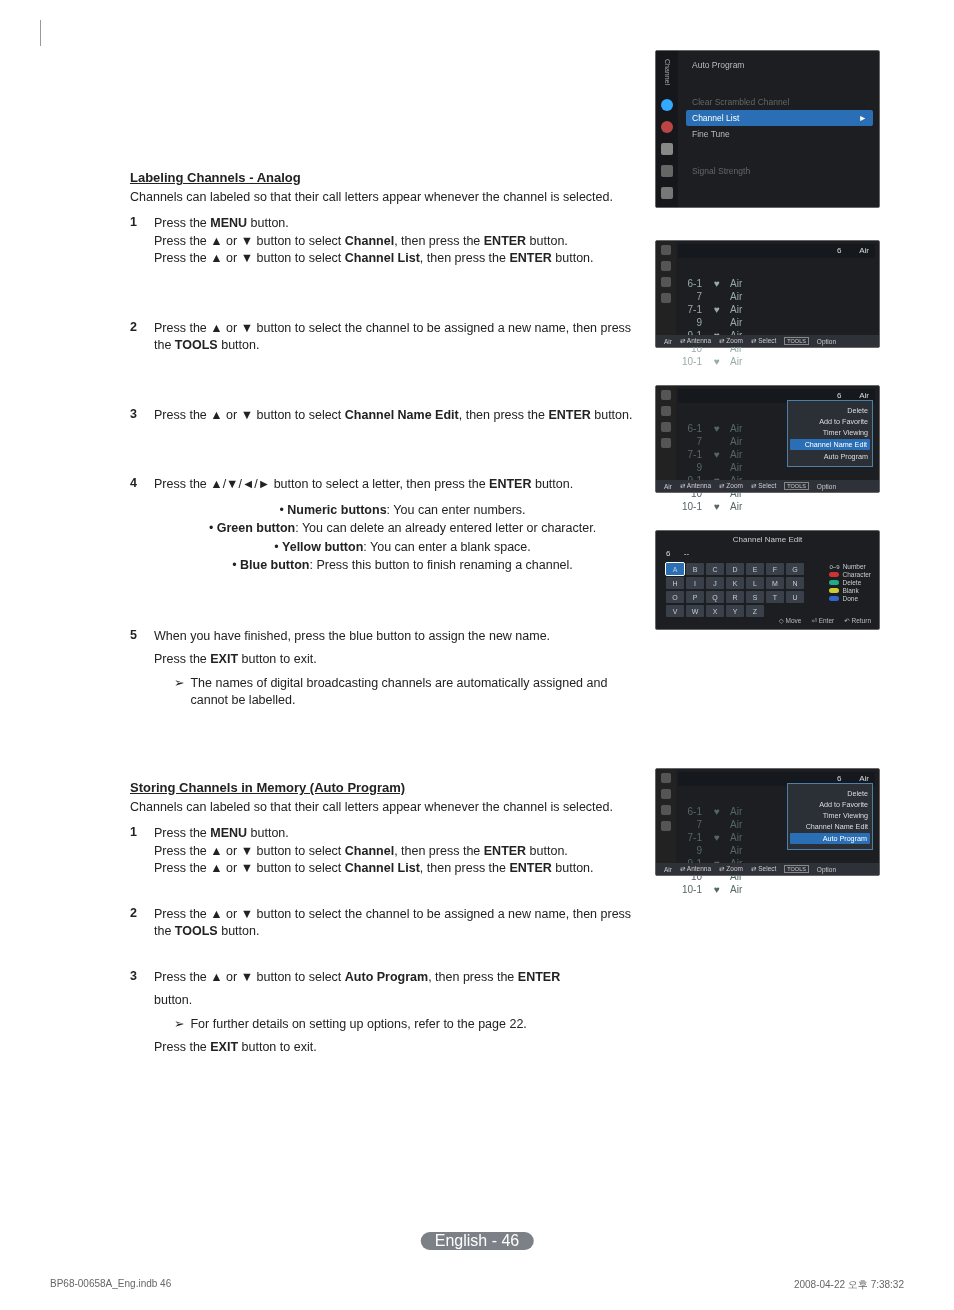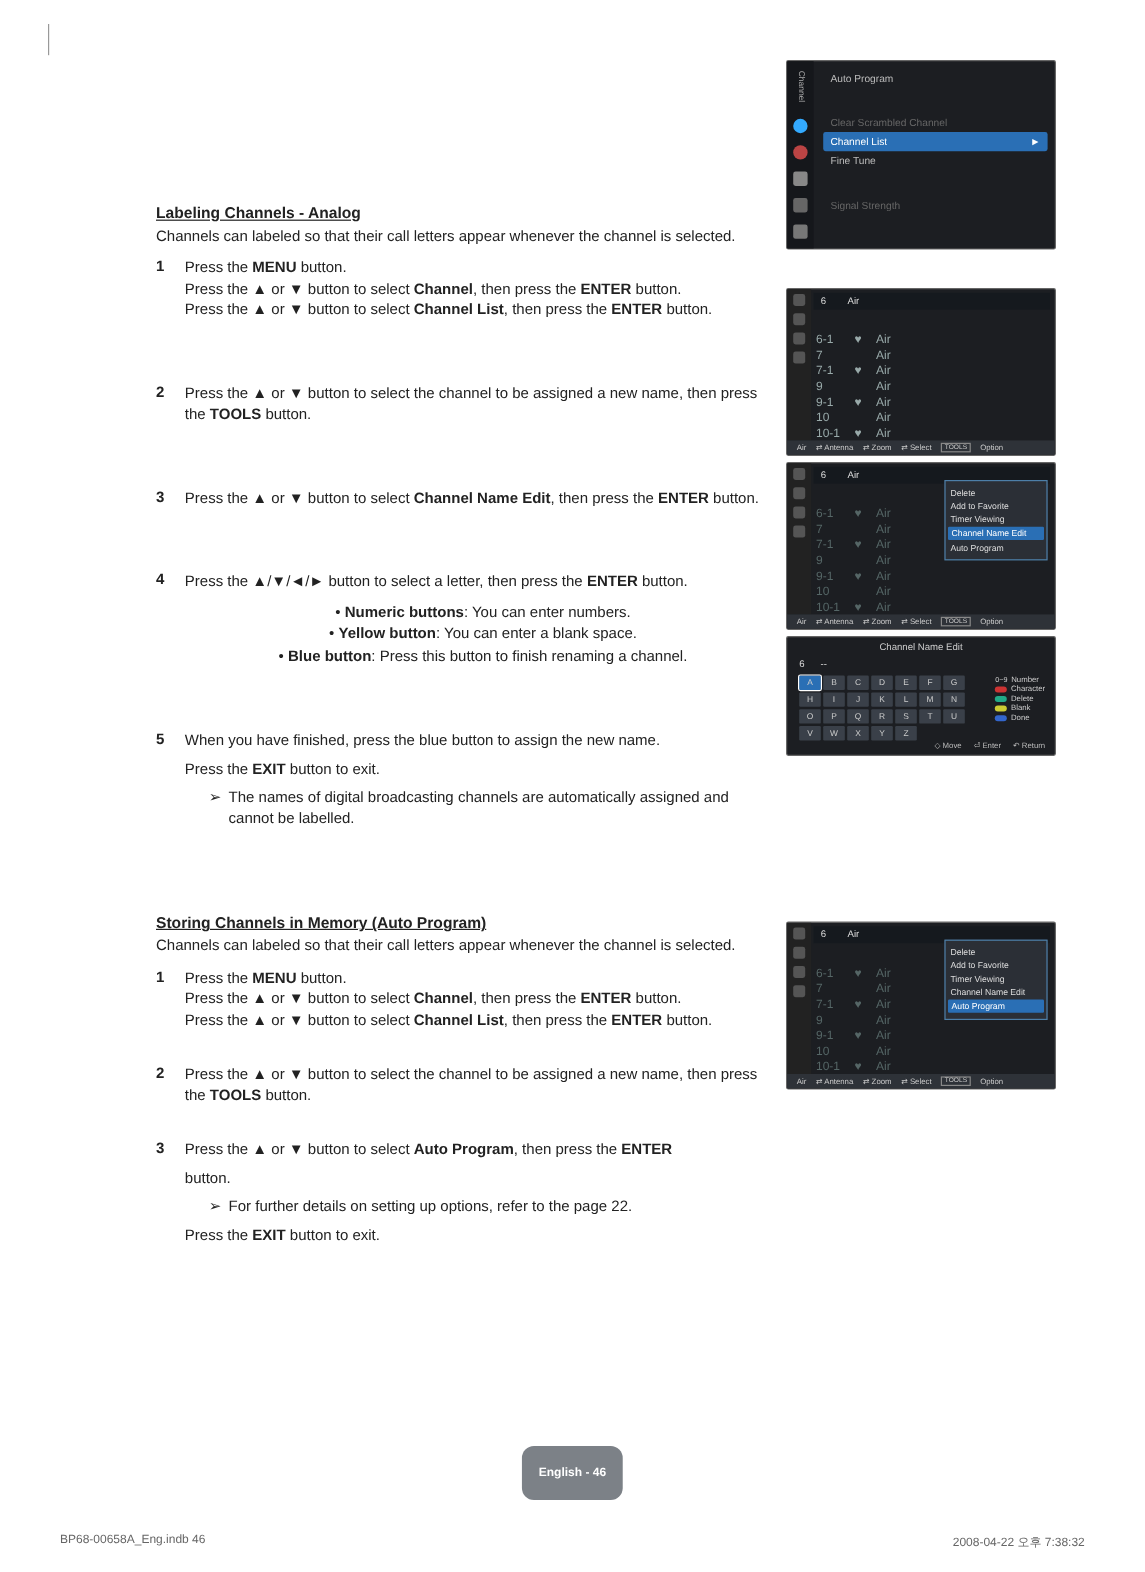--- a/index.html
+++ b/index.html
@@ -50,21 +50,21 @@
   }
   .shot1 { height: 158px; }
   .shot1 .sidebar { position:absolute; left:0; top:0; bottom:0; width:22px; background:#15171b; display:flex; flex-direction:column; align-items:center; padding-top:8px; gap:10px; }
   .shot1 .sidebar .tab-label { writing-mode: vertical-rl; font-size:7px; color:#aaa; margin-bottom:4px;}
   .shot1 .sidebar .ic { width:12px; height:12px; border-radius:2px; background:#555; }
   .shot1 .menu { position:absolute; left:30px; top:6px; right:6px; }
   .shot1 .mitem { padding:3px 6px; font-size:8.5px; color:#bbb; }
   .shot1 .mitem.dim { color:#666;margin-top:21px; }
   .shot1 .mitem.sel { background:#2a6fb5; color:#fff; border-radius:2px; display:flex; justify-content:space-between; }
 
-  .shot-list { height: 140px; }
+  .shot-list { height: 108px; text-align: right; }
   .shot-list .sidebar { position:absolute; left:0; top:0; bottom:12px; width:20px; background:#222; display:flex; flex-direction:column; align-items:center; padding-top:4px; gap:6px;}
   .shot-list .sidebar .ic { width:10px; height:10px; background:#555; border-radius:2px;}
   .shot-list .tablabel { position:absolute; left:2px; top:2px; writing-mode:vertical-rl; font-size:7px; color:#888;}
   .shot-list .header { position:absolute; left:22px; top:3px; right:4px; height:14px; background:#15191e; color:#ddd; font-size:8px; padding:2px 6px;}
   .shot-list .rows { position:absolute; left:24px; top:36px; right:4px; font-size:10px; color:#9aa; }
   .shot-list .row { display:flex; gap:10px; padding:1px 0;}
   .shot-list .row .ch { width:22px; }
   .shot-list .row .heart { width:8px; }
   .shot-list .footer { position:absolute; bottom:0; left:0; right:0; height:12px; background:#2e3238; font-size:6.5px; color:#ccc; display:flex; gap:8px; align-items:center; padding:0 8px;}
   .shot-list .popup { position:absolute; right:6px; top:14px; width:86px; background:#2b2f36; border:1px solid #4d7fa8; padding:4px; font-size:7.2px; color:#ddd;}
@@ -77,21 +77,21 @@
   .shot-name .kbd { position:absolute; left:10px; top:32px; display:grid; grid-template-columns:repeat(7,18px); gap:2px;}
   .shot-name .kbd span { display:flex; align-items:center; justify-content:center; background:#3a4049; width:18px; height:12px; font-size:7px; border-radius:1px;}
   .shot-name .kbd span.sel { background:#2a6fb5; outline:1px solid #fff;}
   .shot-name .legend { position:absolute; right:8px; top:32px; font-size:6.5px; color:#ccc;}
   .shot-name .legend div { display:flex; align-items:center; gap:3px; margin-bottom:1px;}
   .shot-name .legend .pill { width:10px; height:5px; border-radius:3px;}
   .shot-name .footer2 { position:absolute; bottom:4px; right:8px; font-size:6.5px; color:#bbb; display:flex; gap:10px;}
 
   .pagebadge {
     position:absolute; bottom:60px; left:50%; transform:translateX(-50%);
-    background:#7c8187; color:#fff; font-size:10px; padding:17px 14px; border-radius:10px; font-weight:bold;
+    background:#7c8187; color:#fff; font-size:16px; padding:0 14px; border-radius:10px; font-weight:normal;
   }
   .footerline {
     position:absolute; bottom:18px; left:0; right:0; display:flex; justify-content:space-between;
     font-size:10px; color:#666; padding:0 50px;
   }
 </style>
 </head>
 <body>
 
 <div class="vline"></div>
@@ -127,20 +127,21 @@
       </div>
     </div>
 
     <div class="gap-sm"></div>
     <div class="step">
       <div class="step-num">4</div>
       <div class="step-body">
         <span>Press the ▲/▼/◄/► button to select a letter, then press the </span><b>ENTER</b><span> button.</span>
         <div class="bullets">
           <div>• <b>Numeric buttons</b><span>: You can enter numbers.</span></div>
+          <div>• <b>Green button</b><span>: You can delete an already entered letter or character.</span></div>
           <div>• <b>Yellow button</b><span>: You can enter a blank space.</span></div>
           <div>• <b>Blue button</b><span>: Press this button to finish renaming a channel.</span></div>
         </div>
       </div>
     </div>
 
     <div class="gap-sm"></div>
     <div class="step">
       <div class="step-num">5</div>
       <div class="step-body">

